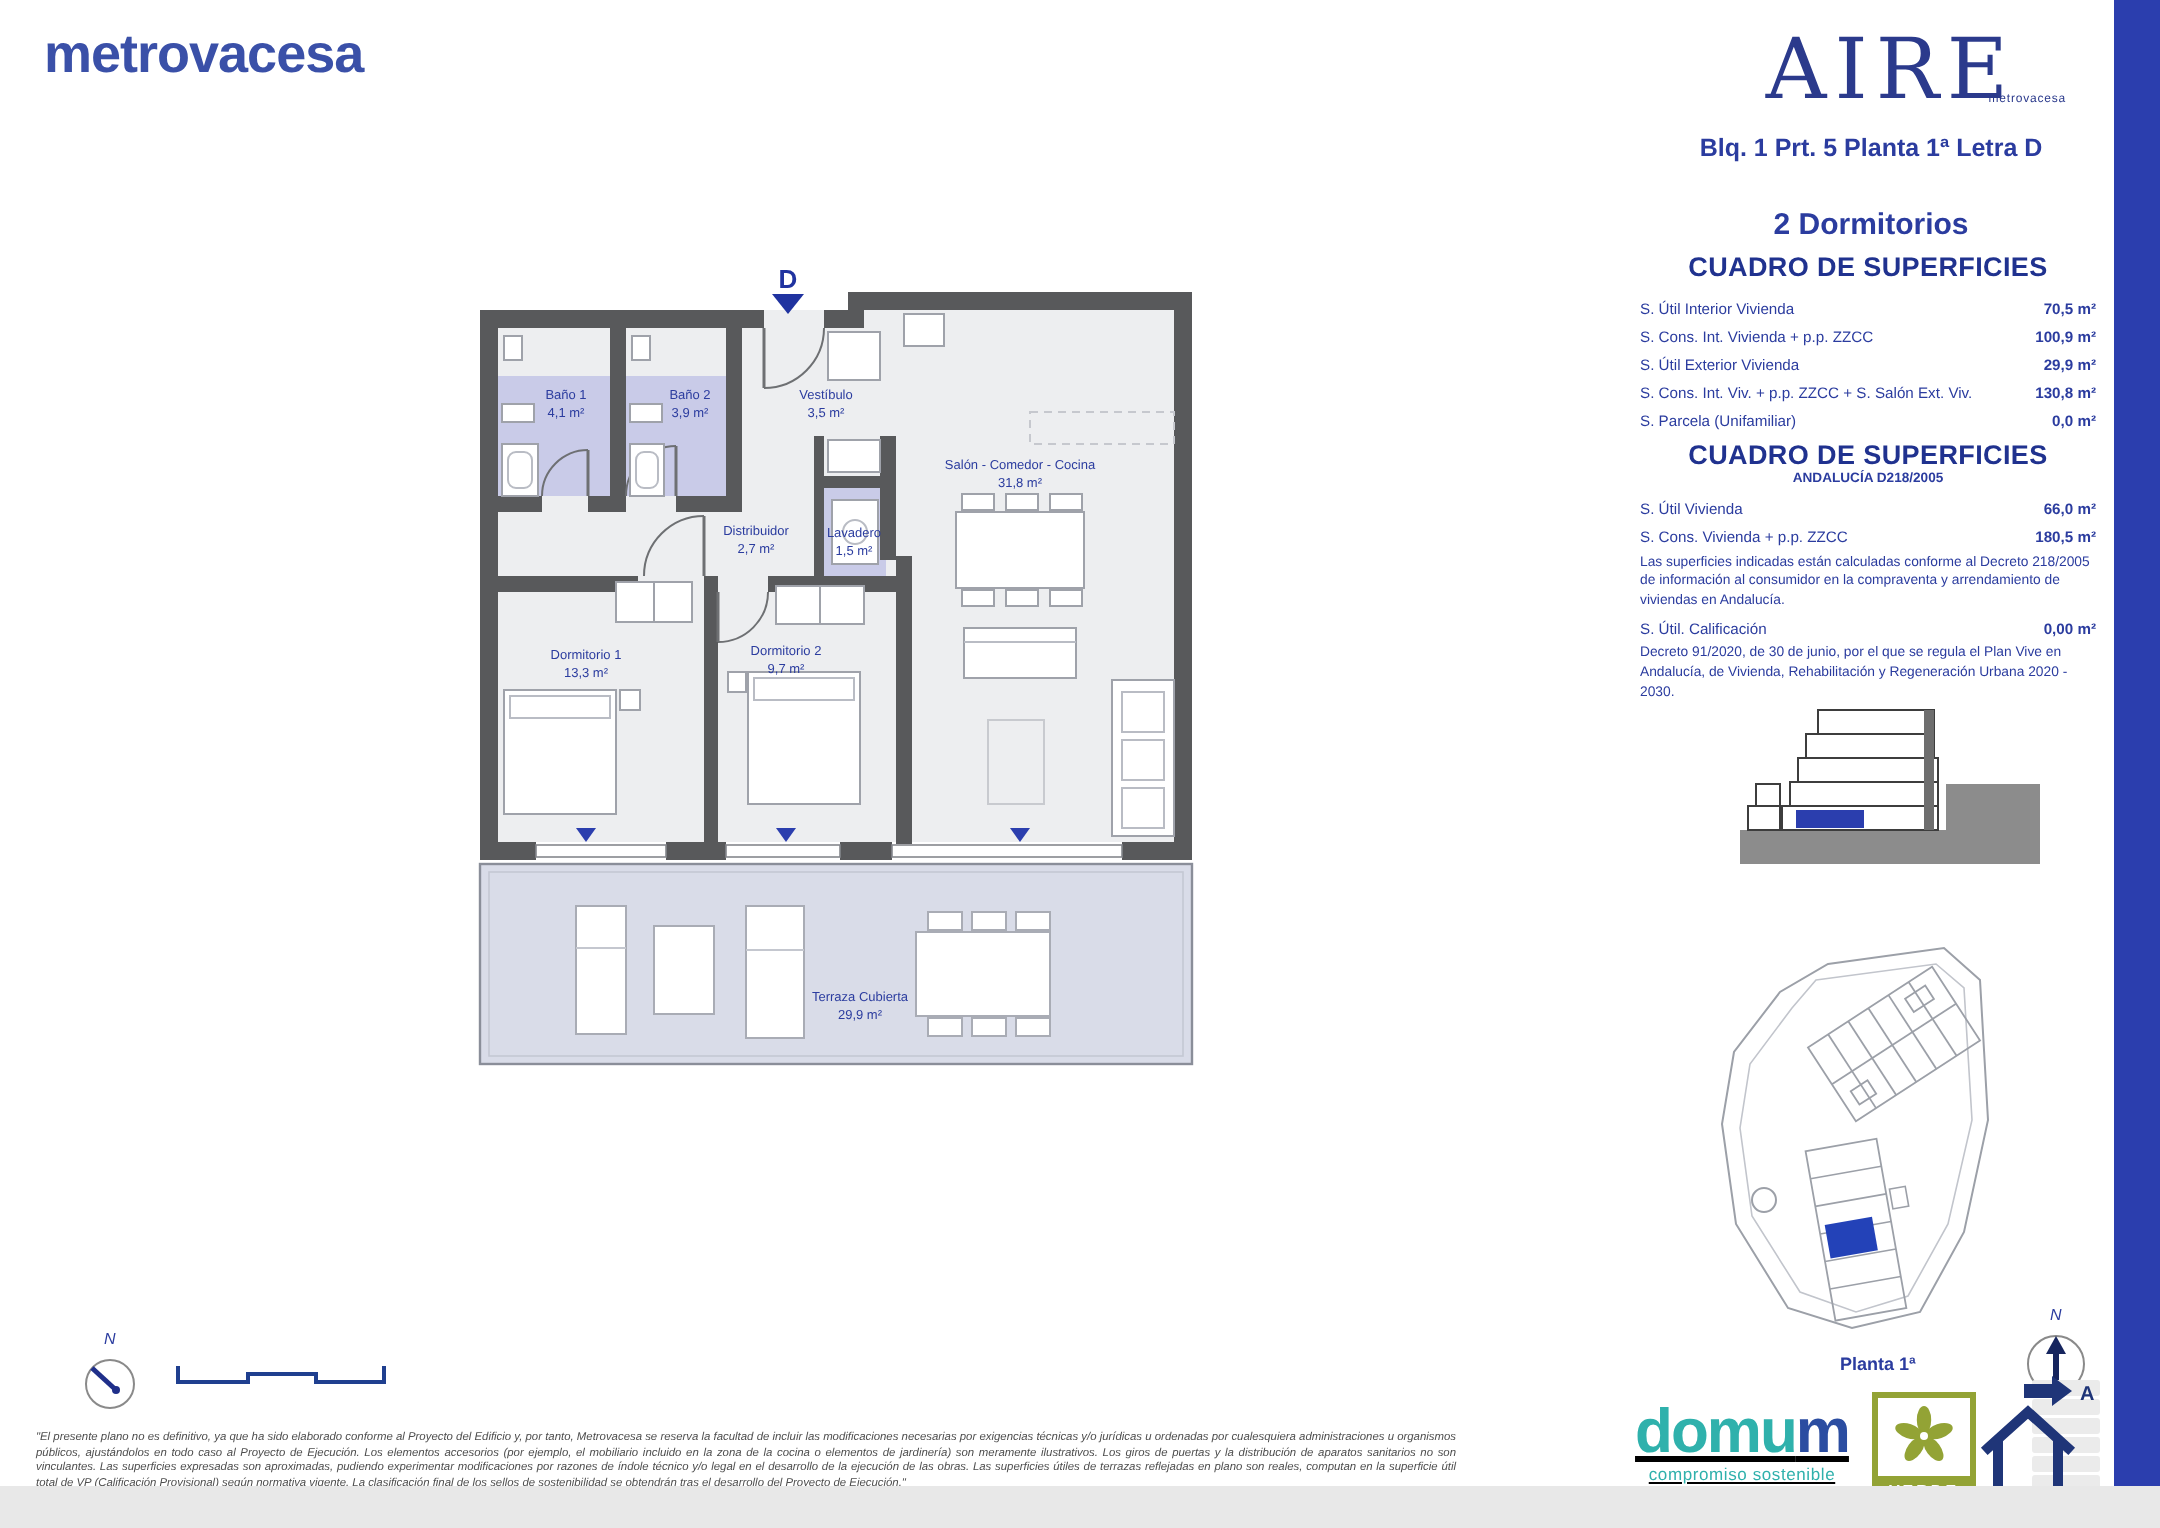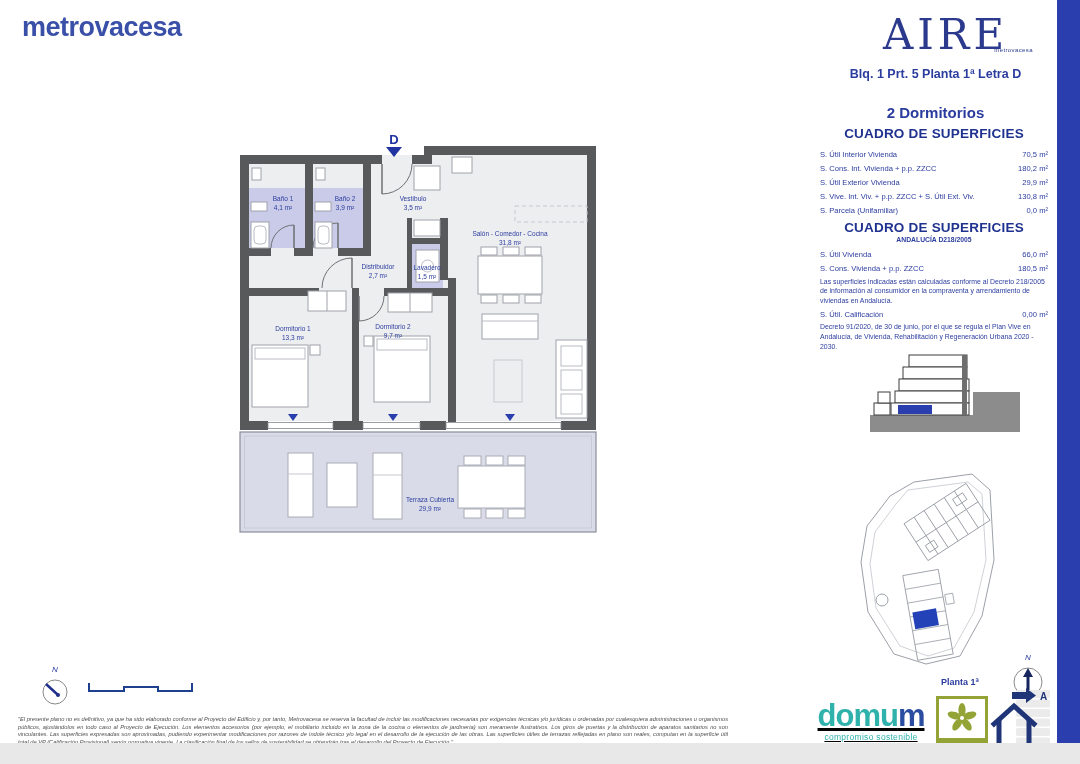--- a/index.html
+++ b/index.html
@@ -9,27 +9,27 @@
   .brand{font-size:27px;font-weight:bold;color:#3A50A8;letter-spacing:-0.5px;}
   .aire-word{font-family:"DejaVu Serif",serif;font-size:42px;color:#2B3A8C;letter-spacing:4px;line-height:1;margin-left:20px;}
   .aire-sub{position:absolute;right:10px;top:33px;font-size:6px;color:#2B3A8C;letter-spacing:0.4px;}
   .hdr-unit{font-size:12.5px;font-weight:bold;color:#2B3C9F;text-align:center;margin-top:3px;}
   .hdr-bed{font-size:15px;font-weight:bold;color:#2B3C9F;text-align:center;margin-top:23px;}
   .tbl{width:228px;}
   .tbl-title{font-size:13.5px;font-weight:bold;color:#20328F;text-align:center;letter-spacing:0.2px;}
   .tbl-sub{font-size:6.8px;font-weight:bold;color:#2B3C9F;text-align:center;margin-top:1px;}
   .tbl-row{display:flex;justify-content:space-between;align-items:flex-start;
            font-size:7.6px;color:#2B3C9F;padding:2.4px 0;}
-  .tbl-row .v{font-weight:normal;margin-left:14px;}
+  .tbl-row .v{font-weight:bold;margin-left:14px;}
   .note{font-size:6.9px;color:#2B3C9F;line-height:1.4;margin:1px 0 2px 0;}
   .gap7{height:7px;}
   .rlabel{position:absolute;transform:translate(-50%,-50%);text-align:center;
           color:#2B3C9F;font-size:6.5px;line-height:1.45;white-space:nowrap;}
   .disclaimer{font-size:5.7px;font-style:italic;color:#4E4E4E;line-height:1.35;text-align:justify;}
-  .planta{font-size:9px;font-weight:bold;color:#2B3C9F;text-align:center;}
+  .planta{font-size:9px;font-weight:bold;color:#2B3C9F;text-align:left;}
   .domum{font-size:31px;font-weight:bold;letter-spacing:-1px;line-height:1;text-align:center;}
   .domum .p1{color:#2FB1AC;}
   .domum .p2{color:#2B4DA1;}
   .domum-sub{font-size:8.5px;color:#2FB1AC;text-align:center;letter-spacing:0.3px;margin-top:1px;}
   .bluebar{position:absolute;right:0;top:0;width:23px;height:764px;background:#2B3EAE;}
 </style>
 </head>
 <body>
 
 <div class="page">
@@ -49,28 +49,28 @@
 
   <div class="abs tbl" style="left:820px;top:126px;">
     <div class="tbl-title">CUADRO DE SUPERFICIES</div>
     <div class="gap7"></div>
     <div class="tbl-row">
         <span>S. Útil Interior Vivienda</span>
         <span class="v">70,5 m²</span>
       </div>
     <div class="tbl-row">
         <span>S. Cons. Int. Vivienda + p.p. ZZCC</span>
-        <span class="v">180,2 m²</span>
+        <span class="v">100,9 m²</span>
       </div>
     <div class="tbl-row">
         <span>S. Útil Exterior Vivienda</span>
         <span class="v">29,9 m²</span>
       </div>
     <div class="tbl-row">
-        <span>S. Vive. Int. Viv. + p.p. ZZCC + S. Útil Ext. Viv.</span>
+        <span>S. Cons. Int. Viv. + p.p. ZZCC + S. Salón Ext. Viv.</span>
         <span class="v">130,8 m²</span>
       </div>
     <div class="tbl-row">
         <span>S. Parcela (Unifamiliar)</span>
         <span class="v">0,0 m²</span>
       </div>
   </div>
 
   <div class="abs tbl" style="left:820px;top:220px;">
     <div class="tbl-title">CUADRO DE SUPERFICIES</div>

